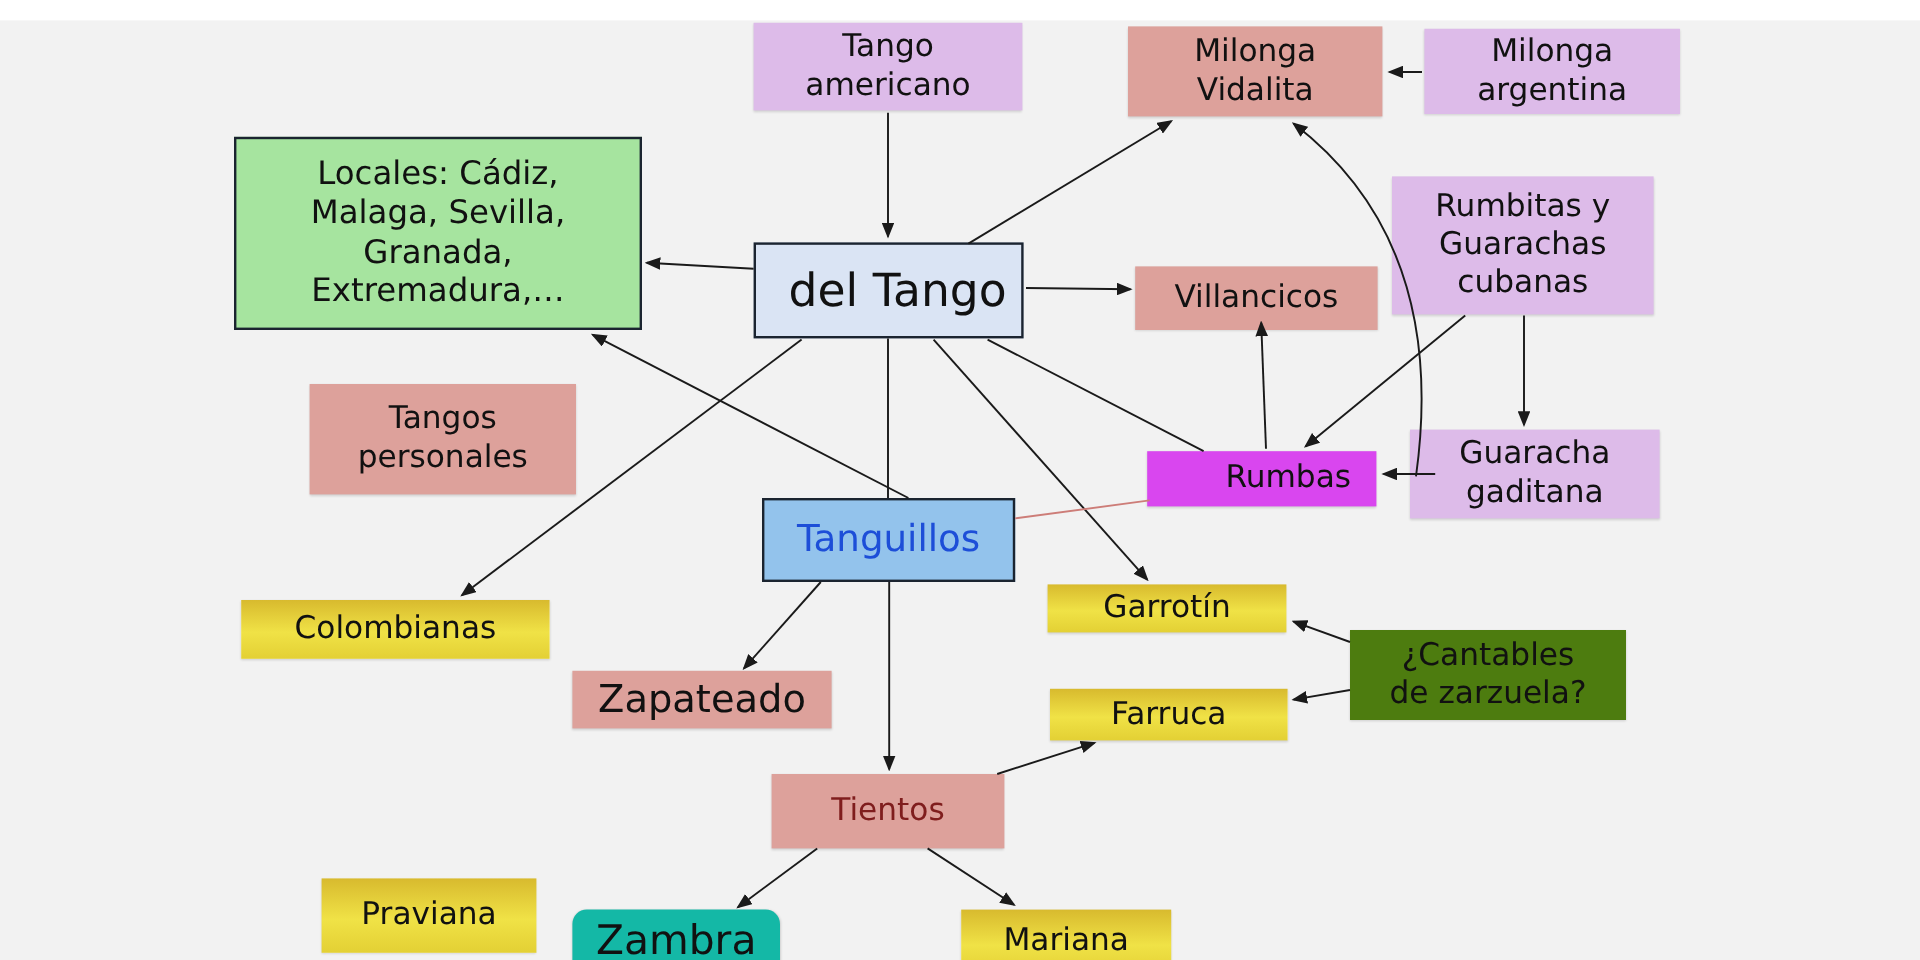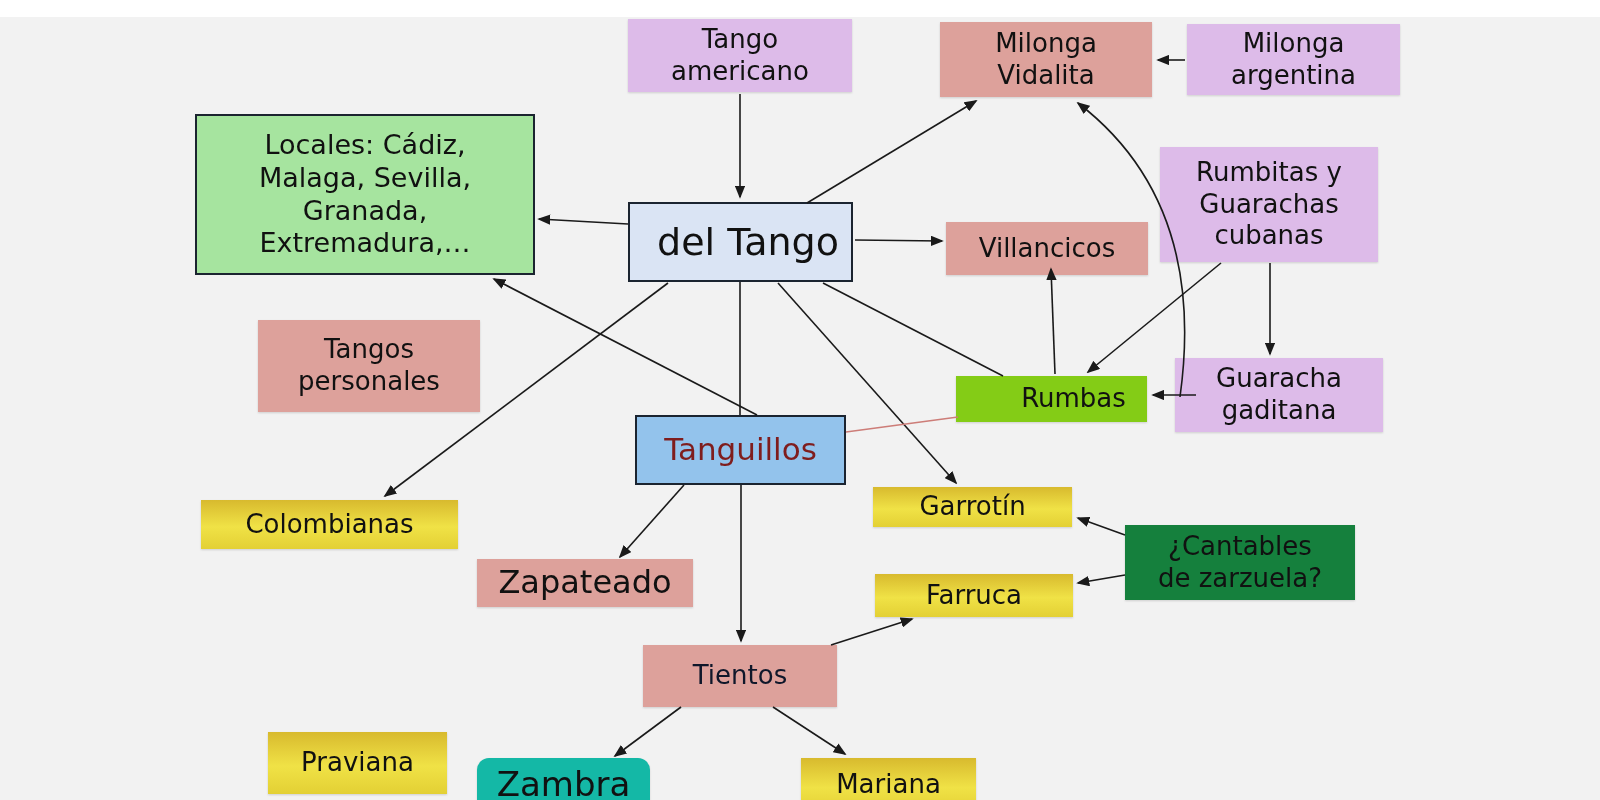--- a/index.html
+++ b/index.html
@@ -56,47 +56,47 @@
       </div>
       <div class="node" style="left: 1160px; top: 130px; width: 218px; height: 115px; font-size: 26px; color: rgb(17, 17, 17); background: rgb(221, 187, 233); box-shadow: rgba(0, 0, 0, 0.15) 0px 1px 2px;">
         <span>Rumbitas y
 Guarachas
 cubanas</span>
       </div>
       <div class="node" style="left: 258px; top: 303px; width: 222px; height: 92px; font-size: 26px; color: rgb(17, 17, 17); background: rgb(221, 161, 155); box-shadow: rgba(0, 0, 0, 0.15) 0px 1px 2px; text-align: center;">
         <span>Tangos
 personales</span>
       </div>
-      <div class="node" style="left: 956px; top: 359px; width: 191px; height: 46px; font-size: 26px; color: rgb(17, 17, 17); background: #84cc16; box-shadow: rgba(0, 0, 0, 0.15) 0px 1px 2px; padding-left: 44px;">
+      <div class="node" style="left: 956px; top: 359px; width: 191px; height: 46px; font-size: 26px; color: rgb(17, 17, 17); background: #d946ef; box-shadow: rgba(0, 0, 0, 0.15) 0px 1px 2px; padding-left: 44px;">
         <span>Rumbas</span>
       </div>
       <div class="node" style="left: 1175px; top: 341px; width: 208px; height: 74px; font-size: 26px; color: rgb(17, 17, 17); background: rgb(221, 187, 233); box-shadow: rgba(0, 0, 0, 0.15) 0px 1px 2px;">
         <span>Guaracha
 gaditana</span>
       </div>
-      <div class="node" style="left: 635px; top: 398px; width: 211px; height: 70px; font-size: 31px; color: #7f1d1d; background: rgb(147, 195, 236); border: 2px solid rgb(27, 36, 48);">
+      <div class="node" style="left: 635px; top: 398px; width: 211px; height: 70px; font-size: 31px; color: #1d4ed8; background: rgb(147, 195, 236); border: 2px solid rgb(27, 36, 48);">
         <span>Tanguillos</span>
       </div>
       <div class="node" style="left: 201px; top: 483px; width: 257px; height: 49px; font-size: 26px; color: rgb(17, 17, 17); background: linear-gradient(rgb(216, 186, 46) 0%, rgb(240, 226, 70) 55%, rgb(227, 208, 52) 100%); box-shadow: rgba(0, 0, 0, 0.15) 0px 1px 2px;">
         <span>Colombianas</span>
       </div>
       <div class="node" style="left: 873px; top: 470px; width: 199px; height: 40px; font-size: 26px; color: rgb(17, 17, 17); background: linear-gradient(rgb(216, 186, 46) 0%, rgb(240, 226, 70) 55%, rgb(227, 208, 52) 100%); box-shadow: rgba(0, 0, 0, 0.15) 0px 1px 2px;">
         <span>Garrotín</span>
       </div>
       <div class="node" style="left: 477px; top: 542px; width: 216px; height: 48px; font-size: 32px; color: rgb(17, 17, 17); background: rgb(221, 161, 155); box-shadow: rgba(0, 0, 0, 0.15) 0px 1px 2px;">
         <span>Zapateado</span>
       </div>
-      <div class="node" style="left: 1125px; top: 508px; width: 230px; height: 75px; font-size: 26px; color: rgb(17, 17, 17); background: #15803d; box-shadow: rgba(0, 0, 0, 0.15) 0px 1px 2px;">
+      <div class="node" style="left: 1125px; top: 508px; width: 230px; height: 75px; font-size: 26px; color: rgb(17, 17, 17); background: #4d7c0f; box-shadow: rgba(0, 0, 0, 0.15) 0px 1px 2px;">
         <span>¿Cantables
 de zarzuela?</span>
       </div>
       <div class="node" style="left: 875px; top: 557px; width: 198px; height: 43px; font-size: 26px; color: rgb(17, 17, 17); background: linear-gradient(rgb(216, 186, 46) 0%, rgb(240, 226, 70) 55%, rgb(227, 208, 52) 100%); box-shadow: rgba(0, 0, 0, 0.15) 0px 1px 2px;">
         <span>Farruca</span>
       </div>
-      <div class="node" style="left: 643px; top: 628px; width: 194px; height: 62px; font-size: 26px; color: #0f172a; background: rgb(221, 161, 155); box-shadow: rgba(0, 0, 0, 0.15) 0px 1px 2px;">
+      <div class="node" style="left: 643px; top: 628px; width: 194px; height: 62px; font-size: 26px; color: #7f1d1d; background: rgb(221, 161, 155); box-shadow: rgba(0, 0, 0, 0.15) 0px 1px 2px;">
         <span>Tientos</span>
       </div>
       <div class="node" style="left: 268px; top: 715px; width: 179px; height: 62px; font-size: 26px; color: rgb(17, 17, 17); background: linear-gradient(rgb(216, 186, 46) 0%, rgb(240, 226, 70) 55%, rgb(227, 208, 52) 100%); box-shadow: rgba(0, 0, 0, 0.15) 0px 1px 2px;">
         <span>Praviana</span>
       </div>
       <div class="node" style="left: 477px; top: 741px; width: 173px; height: 54px; font-size: 34px; color: rgb(17, 17, 17); background: #14b8a6; box-shadow: rgba(0, 0, 0, 0.15) 0px 1px 2px; border-radius: 12px;">
         <span>Zambra</span>
       </div>
       <div class="node" style="left: 801px; top: 741px; width: 175px; height: 54px; font-size: 26px; color: rgb(17, 17, 17); background: linear-gradient(rgb(216, 186, 46) 0%, rgb(240, 226, 70) 55%, rgb(227, 208, 52) 100%); box-shadow: rgba(0, 0, 0, 0.15) 0px 1px 2px;">
         <span>Mariana</span>

